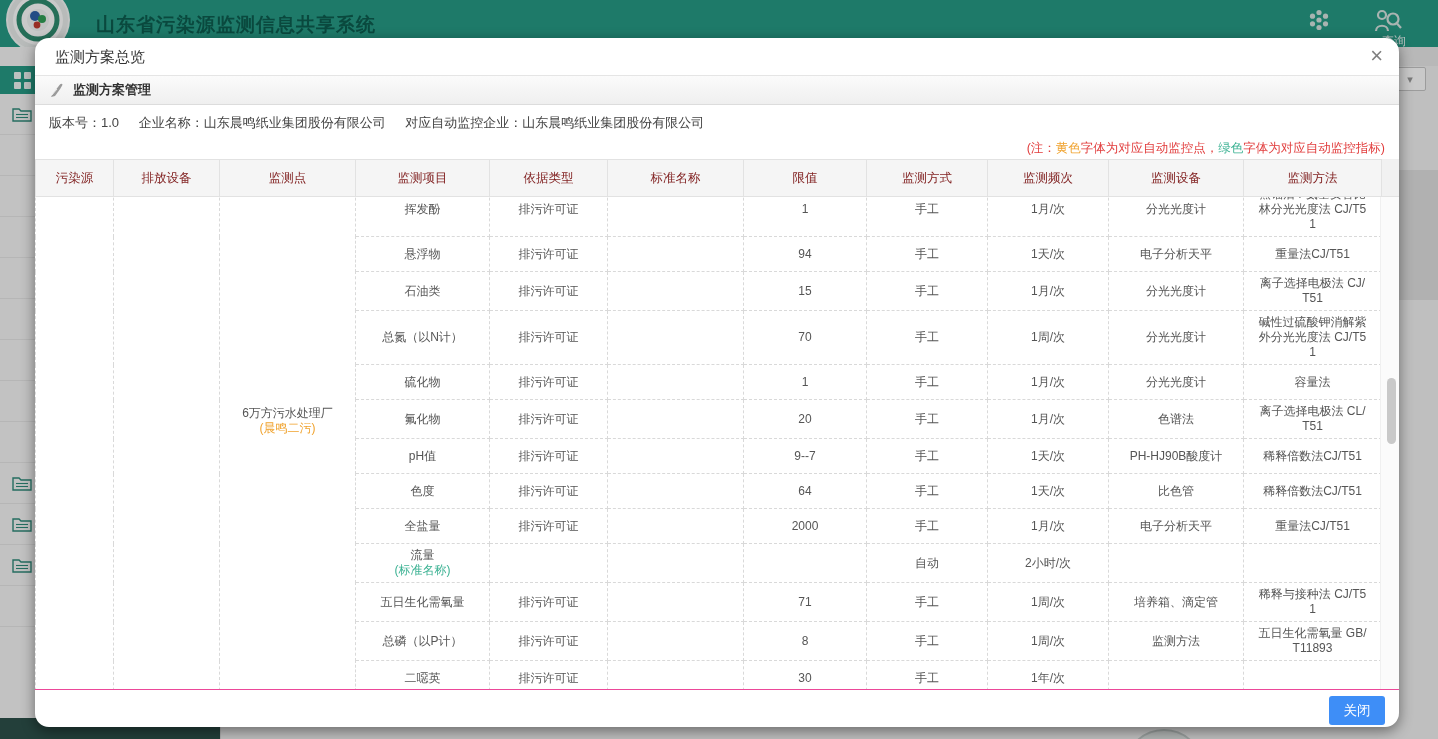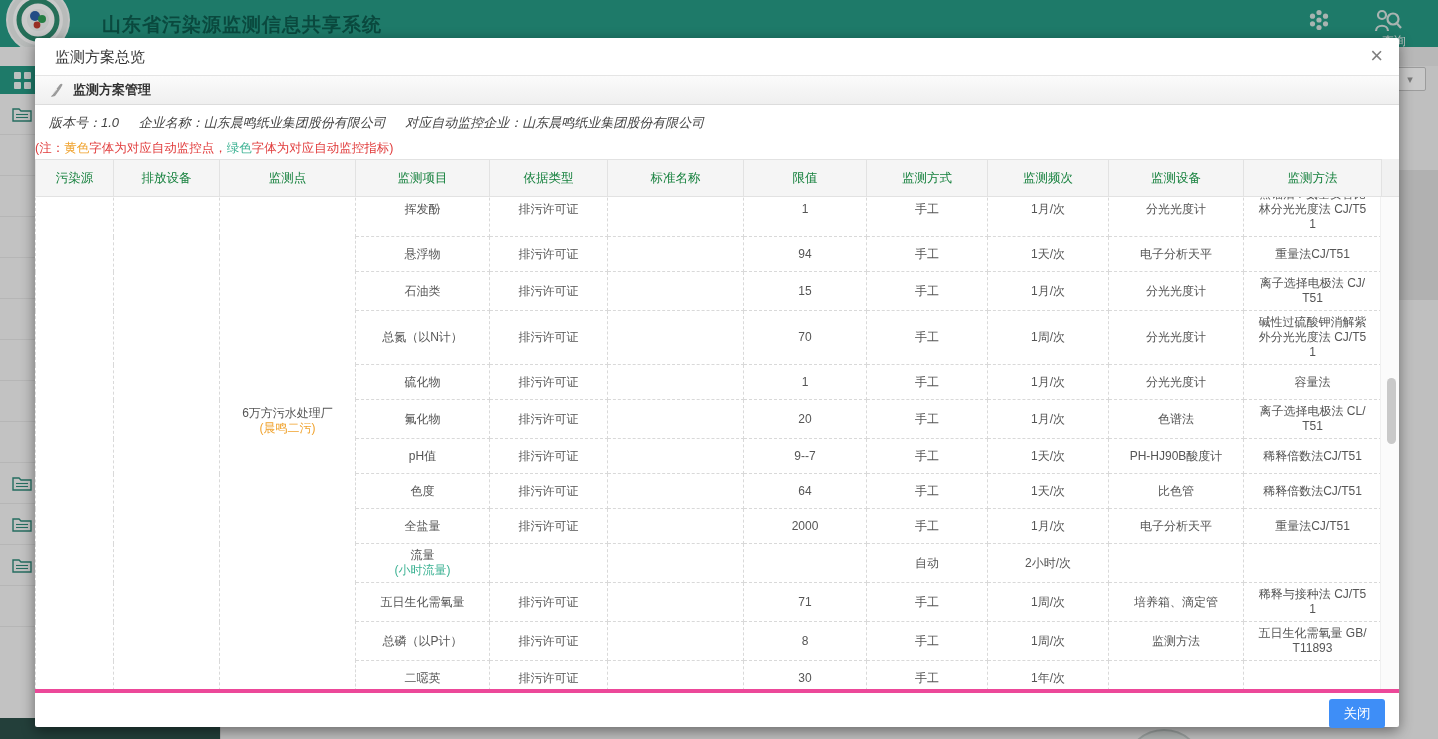--- a/index.html
+++ b/index.html
@@ -4,21 +4,21 @@
 <style>
   html,body{margin:0;padding:0;}
   body{
     width:1438px;height:739px;overflow:hidden;position:relative;
     font-family:"Liberation Sans","DejaVu Sans",sans-serif;
     background:#f2f3f3;
   }
   
   .app-bg{position:absolute;inset:0;}
   .top-header{position:absolute;left:0;top:0;width:1438px;height:47px;background:var(--teal,#249a85);}
-  .app-title{position:absolute;left:102px;top:12px;font-size:19px;font-weight:bold;color:#0b5c4e;letter-spacing:1px;}
+  .app-title{position:absolute;left:96px;top:12px;font-size:19px;font-weight:bold;color:#0b5c4e;letter-spacing:1px;}
   .logo{position:absolute;left:6px;top:-12px;width:64px;height:64px;}
   .hdr-icon{position:absolute;top:7px;}
   .hdr-icon.dots{left:1306px;}
   .hdr-icon.psearch{left:1374px;}
   .hdr-query-label{position:absolute;left:1370px;top:33px;width:48px;text-align:center;font-size:12px;color:rgba(255,255,255,.92);}
   .bg-strip{position:absolute;left:0;top:47px;width:1438px;height:19px;background:#e9eaea;}
   .sidebar{position:absolute;left:0;top:47px;width:220px;height:692px;background:#f6f6f6;border-right:1px solid #ddd;}
   .sidebar-teal{position:absolute;left:0;top:19px;width:220px;height:28px;background:var(--teal,#249a85);}
   .grid-icon{position:absolute;left:14px;top:6px;width:17px;height:17px;}
   .grid-icon div{position:absolute;width:7px;height:7px;background:#eef5f3;border-radius:1px;}
@@ -28,51 +28,51 @@
   .bg-right-block{position:absolute;left:1100px;top:170px;width:338px;height:130px;background:#e0e0e0;}
   .bg-dropdown{position:absolute;left:1394px;top:67px;width:30px;height:22px;background:#fff;border:1px solid #c6c6c6;border-radius:2px;
     font-size:11px;color:#999;text-align:center;line-height:22px;}
   .bg-record{position:absolute;left:1317px;top:699px;font-size:13px;color:#333;}
   .sidebar-bottom{position:absolute;left:0;bottom:0;width:220px;height:21px;background:#2b4f48;}
   .float-circle{position:absolute;left:1124px;top:729px;width:76px;height:76px;border-radius:50%;
     background:#dfe4e3;border:2px solid #c2cac8;}
   
   .overlay{position:absolute;inset:0;background:rgba(10,10,10,.22);z-index:10;}
   .modal{position:absolute;left:35px;top:38px;width:1364px;height:689px;background:#fff;z-index:20;
-    border-radius:2px;box-shadow:0 4px 14px rgba(0,0,0,.45);}
+    border-radius:14px;box-shadow:0 4px 14px rgba(0,0,0,.45);}
   .modal-titlebar{position:relative;height:37px;border-bottom:1px solid #e5e5e5;}
   .modal-title{position:absolute;left:20px;top:10px;font-size:15px;color:#333;}
   .modal-close{position:absolute;right:16px;top:6px;font-size:22px;color:#7f7f7f;cursor:pointer;line-height:24px;}
   .section-bar{height:28px;background:linear-gradient(#fbfbfb,#efefef);border-bottom:1px solid #dcdcdc;
     display:flex;align-items:center;padding-left:14px;}
   .section-bar .quill{margin-right:9px;}
   .section-title{font-size:13px;font-weight:bold;color:#333;}
   .info-row{height:36px;line-height:36px;padding-left:14px;font-size:13px;color:#444;white-space:nowrap;}
-  .info-row .grp{margin-right:16px;font-style:italic;}
-  .note-row{height:18px;line-height:14px;text-align:left;font-size:12.5px;color:var(--red,#e13c3c);}
+  .info-row .grp{margin-right:16px;}
+  .note-row{height:18px;line-height:14px;text-align:right;padding-right:14px;font-size:12.5px;color:var(--red,#e13c3c);}
   .note-row .yw{color:var(--orange,#f0a32f);}
   .note-row .gw{color:var(--green,#3cb293);}
   
   .tbl-head-row{display:flex;}
   table{border-collapse:collapse;table-layout:fixed;width:1346px;}
-  thead th{height:36px;background:#f5f5f5;border:1px solid #e2e2e2;font-size:12.5px;font-weight:normal;color:#15803d;padding:0 2px;}
+  thead th{height:36px;background:#f5f5f5;border:1px solid #e2e2e2;font-size:12.5px;font-weight:normal;color:#7f1d1d;padding:0 2px;}
   .head-gutter{width:18px;background:#f1f1f1;border-bottom:1px solid #e2e2e2;}
   .body-area{display:flex;}
   .body-viewport{width:1346px;height:492px;overflow:hidden;}
   .body-viewport table{margin-top:-15px;}
   tbody td{border:1px dashed #d9d9d9;font-size:12px;color:#555;text-align:center;vertical-align:middle;
     padding:4px;line-height:15px;word-break:break-all;}
   tbody tr{height:35px;}
   td.cell-method{padding:4px 13px;}
   td.cell-monitor-point{padding-bottom:40px;}
   .mp-alias{color:var(--orange,#f0a32f);}
   .item-sub{color:var(--green,#3cb293);}
   .scroll-gutter{width:18px;background:#fbfbfb;border-left:1px solid #f0f0f0;position:relative;}
   .scroll-thumb{position:absolute;right:3px;top:181px;width:9px;height:66px;border-radius:5px;background:#c9c9c9;}
-  .modal-footer{height:40px;border-top:4px solid #ec4899;position:relative;}
+  .modal-footer{height:40px;border-top:1px solid #ec4899;position:relative;}
   .close-btn{position:absolute;right:14px;top:6px;width:56px;height:29px;background:var(--blue,#3e8ef7);
     color:#fff;border:none;border-radius:3px;font-size:13.5px;font-family:inherit;cursor:pointer;}
 </style>
 </head>
 <body>
 
 <div class="app-bg">
   <div class="top-header">
     <svg class="logo" viewBox="0 0 64 64">
       <circle cx="32" cy="32" r="31" fill="#e9eeec" stroke="#f6f9f8" stroke-width="2"></circle>
@@ -354,21 +354,21 @@
               <td class="cell-standard"></td>
               <td class="cell-limit">2000</td>
               <td class="cell-mode">手工</td>
               <td class="cell-freq">1月/次</td>
               <td class="cell-device">电子分析天平</td>
               <td class="cell-method">重量法CJ/T51</td>
             </tr>
             <tr>
               <td class="cell-item">
                 <div>流量</div>
-                <div class="item-sub">(小时流量)</div>
+                <div class="item-sub">(标准名称)</div>
               </td>
               <td class="cell-basis"></td>
               <td class="cell-standard"></td>
               <td class="cell-limit"></td>
               <td class="cell-mode">自动</td>
               <td class="cell-freq">2小时/次</td>
               <td class="cell-device"></td>
               <td class="cell-method"></td>
             </tr>
             <tr>

